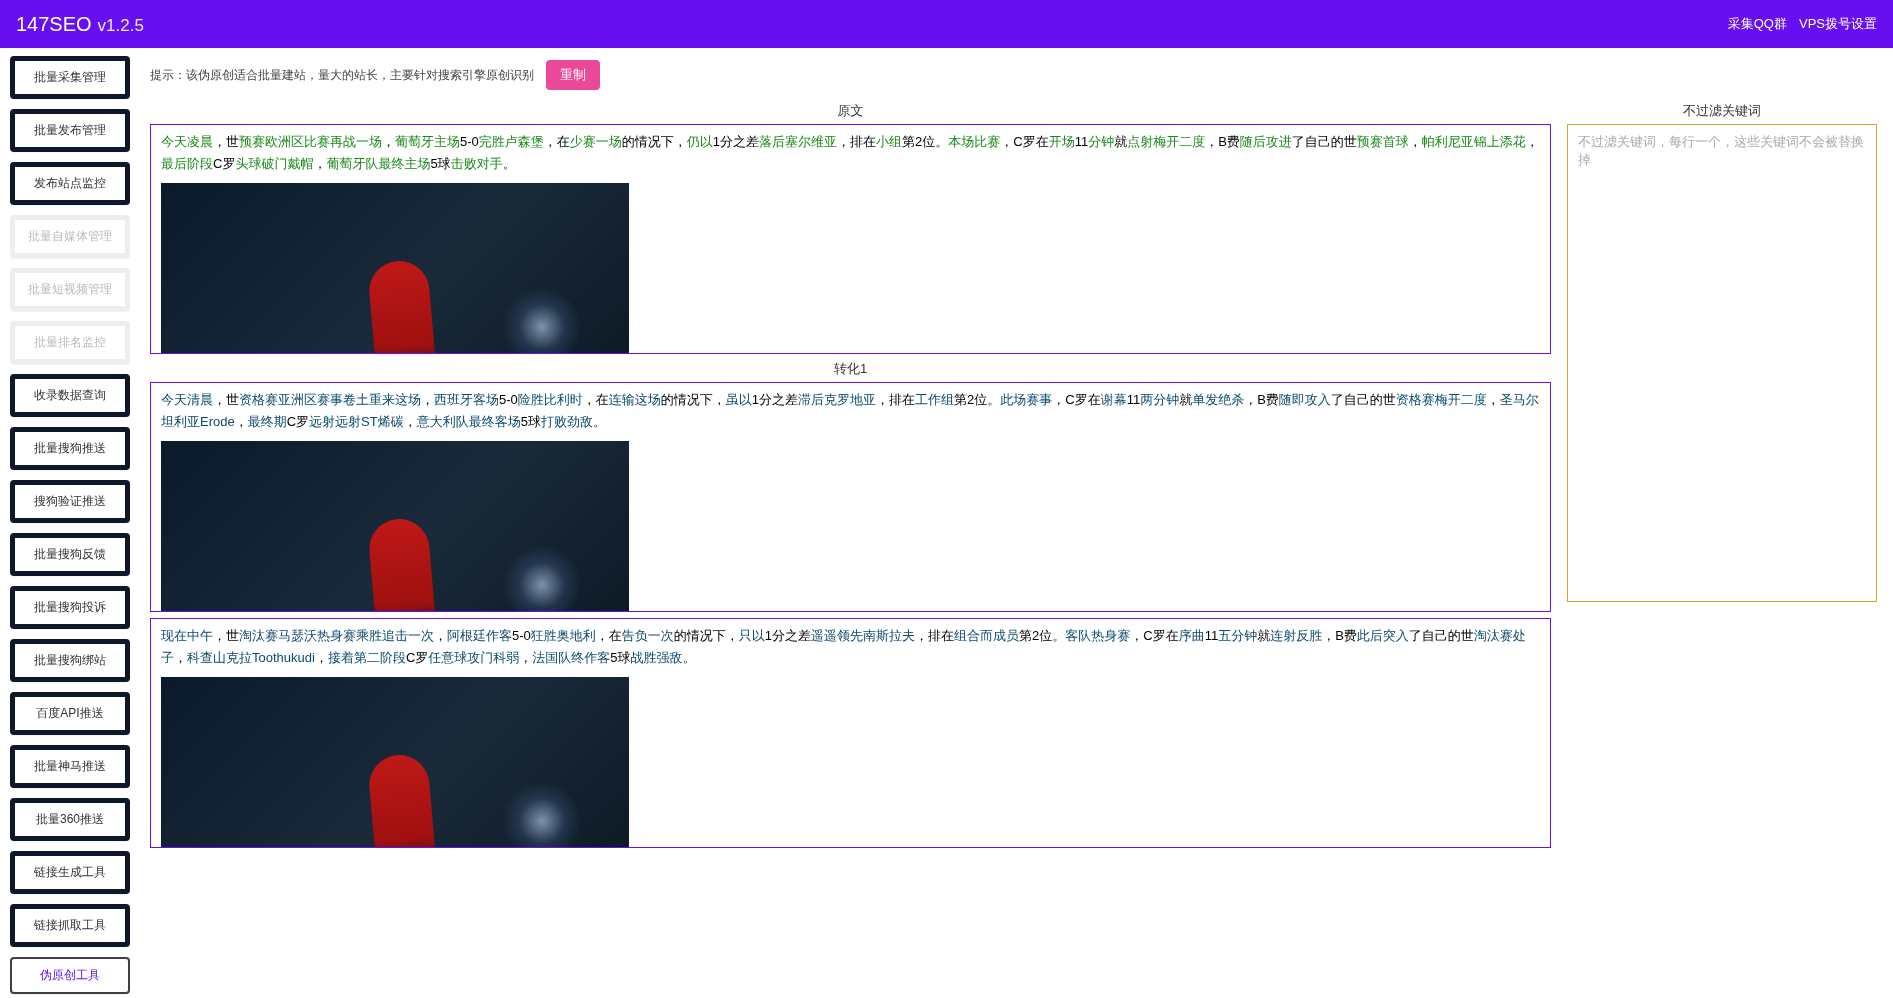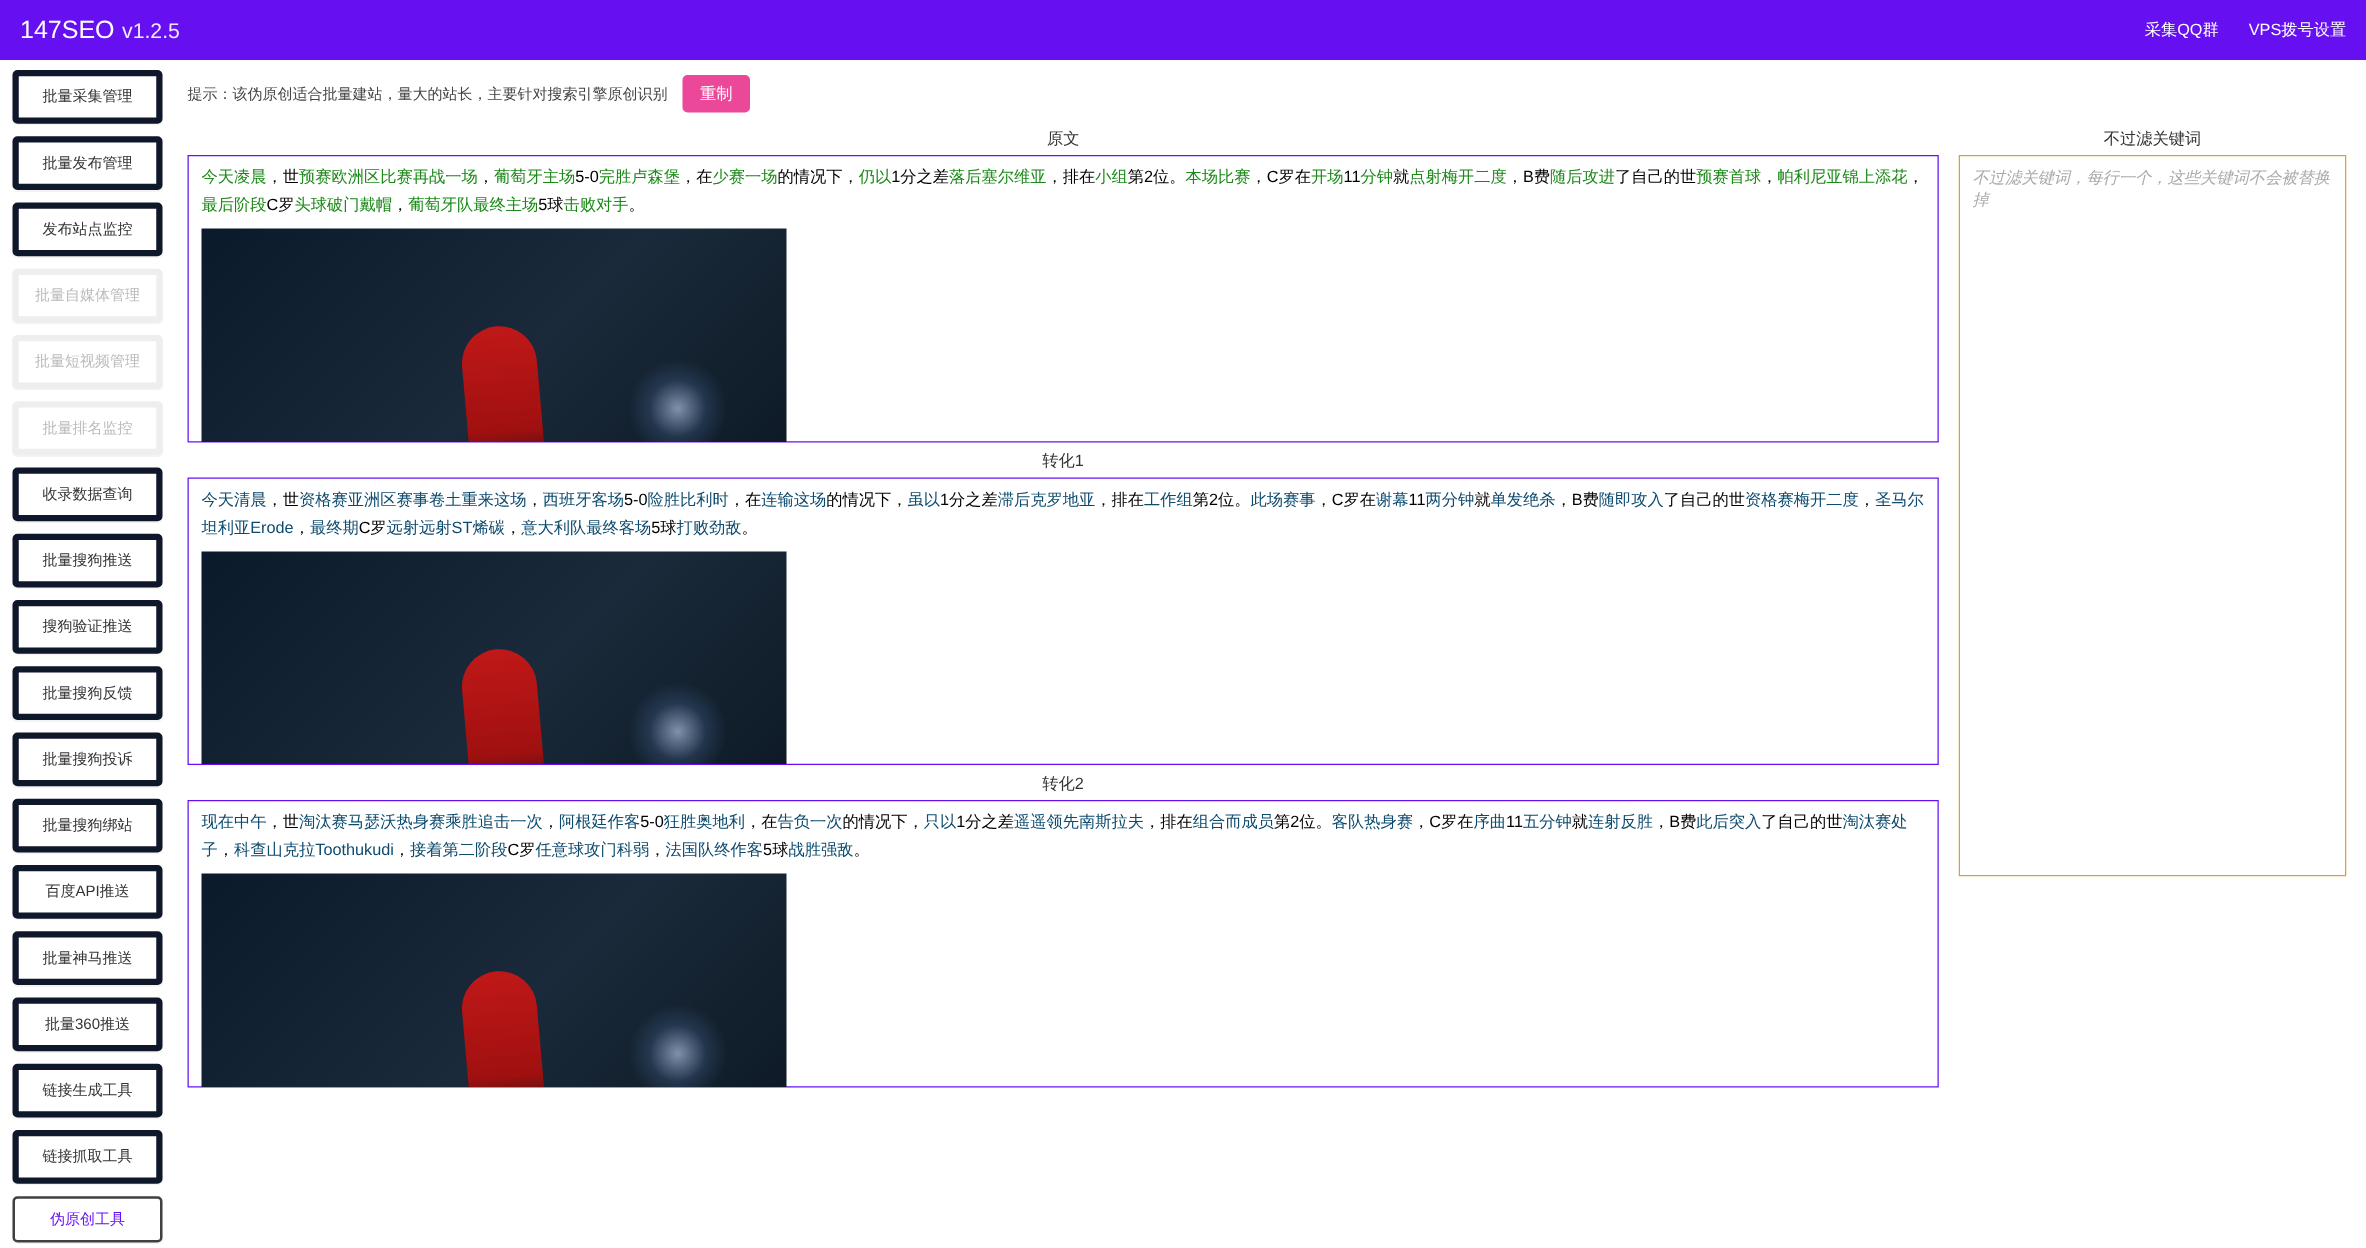--- a/index.html
+++ b/index.html
@@ -2,21 +2,21 @@
 <html><head>
   <meta charset="utf-8">
   <style>
     * { margin: 0; padding: 0; box-sizing: border-box; }
     body { font-family: "Microsoft YaHei", Arial, sans-serif; font-size: 13px; color: #333; background: #fff; }
     
     .header { background: #6610f2; color: #fff; height: 48px; display: flex; align-items: center; padding: 0 16px; justify-content: space-between; text-align: center; }
     .header-left { display: flex; align-items: baseline; gap: 6px; }
     .header-title { font-size: 20px; font-weight: 500; }
     .header-version { font-size: 17px; opacity: 0.9; }
-    .header-right { display: flex; gap: 24px; }
+    .header-right { display: flex; gap: 12px; }
     .header-link { color: #fff; font-size: 13px; cursor: pointer; }
     
     .layout { display: flex; width: 100%; }
     
     .sidebar { width: 140px; padding: 8px 10px; flex-shrink: 0; }
     .sidebar-item { display: block; width: 100%; background: #fff; border: 5px solid #0f172a; border-radius: 4px; padding: 8px 6px; margin-bottom: 10px; font-size: 12px; text-align: center; cursor: pointer; color: #333; box-shadow: 0 1px 1px rgba(0,0,0,0.05); }
     .sidebar-item.disabled { color: #bbb; border-color: #eee; cursor: default; }
     .sidebar-item.active { border: 2px solid #404040; color: #6610f2; }
     
     .main { flex: 1; padding: 12px 16px 12px 10px; }
@@ -34,21 +34,21 @@
     .panel-content { height: 228px; overflow: auto; padding: 6px 10px; line-height: 1.7; font-size: 13px; }
     
     .txt-green { color: #1a8917; }
     .txt-red { color: #0c4a6e; }
     .txt-black { color: #000; }
     
     .img-placeholder { width: 468px; height: 260px; background: linear-gradient(135deg, #0a1a2a 0%, #1a2a3a 50%, #0a1520 100%); display: block; margin-top: 8px; position: relative; overflow: hidden; }
     .img-placeholder::before { content: ""; position: absolute; left: 45%; top: 30%; width: 60px; height: 120px; background: linear-gradient(180deg, #c01818 0%, #a01010 70%, #2a1010 100%); border-radius: 30px 30px 10px 10px; transform: rotate(-5deg); }
     .img-placeholder::after { content: ""; position: absolute; right: 10%; top: 40%; width: 80px; height: 80px; background: radial-gradient(circle, rgba(200,220,255,0.6) 0%, rgba(100,140,200,0.2) 40%, transparent 70%); border-radius: 50%; }
     
-    .filter-box { border: 1px solid #e0a030; height: 577px; overflow: auto; font-style: italic; }
+    .filter-box { border: 1px solid #e0a030; height: 478px; overflow: auto; }
     .filter-placeholder { color: #aaa; padding: 8px 10px; font-size: 13px; }
     
     .scrollbar-area { position: relative; }
   </style>
 </head>
 <body>
 
 <div class="header">
   <div class="header-left">
     <span class="header-title">147SEO</span>
@@ -97,21 +97,20 @@
               <div class="img-placeholder"></div>
             </div>
           </div>
           <div class="panel-title">转化1</div>
           <div class="panel-box">
             <div class="panel-content scrollbar-area">
               <div><span class="txt-red">今天清晨</span><span class="txt-black">，世</span><span class="txt-red">资格赛亚洲区赛事卷土重来这场</span><span class="txt-black">，</span><span class="txt-red">西班牙客场</span><span class="txt-black">5-0</span><span class="txt-red">险胜比利时</span><span class="txt-black">，在</span><span class="txt-red">连输这场</span><span class="txt-black">的情况下，</span><span class="txt-red">虽以</span><span class="txt-black">1分之差</span><span class="txt-red">滞后克罗地亚</span><span class="txt-black">，排在</span><span class="txt-red">工作组</span><span class="txt-black">第2位。</span><span class="txt-red">此场赛事</span><span class="txt-black">，C罗在</span><span class="txt-red">谢幕</span><span class="txt-black">11</span><span class="txt-red">两分钟</span><span class="txt-black">就</span><span class="txt-red">单发绝杀</span><span class="txt-black">，B费</span><span class="txt-red">随即攻入</span><span class="txt-black">了自己的世</span><span class="txt-red">资格赛梅开二度</span><span class="txt-black">，</span><span class="txt-red">圣马尔坦利亚Erode</span><span class="txt-black">，</span><span class="txt-red">最终期</span><span class="txt-black">C罗</span><span class="txt-red">远射远射ST烯碳</span><span class="txt-black">，</span><span class="txt-red">意大利队最终客场</span><span class="txt-black">5球</span><span class="txt-red">打败劲敌</span><span class="txt-black">。</span></div>
               <div class="img-placeholder"></div>
             </div>
           </div>
-          <div class="panel-title">转化2</div>
           <div class="panel-box">
             <div class="panel-content scrollbar-area">
               <div><span class="txt-red">现在中午</span><span class="txt-black">，世</span><span class="txt-red">淘汰赛马瑟沃热身赛乘胜追击一次</span><span class="txt-black">，</span><span class="txt-red">阿根廷作客</span><span class="txt-black">5-0</span><span class="txt-red">狂胜奥地利</span><span class="txt-black">，在</span><span class="txt-red">告负一次</span><span class="txt-black">的情况下，</span><span class="txt-red">只以</span><span class="txt-black">1分之差</span><span class="txt-red">遥遥领先南斯拉夫</span><span class="txt-black">，排在</span><span class="txt-red">组合而成员</span><span class="txt-black">第2位。</span><span class="txt-red">客队热身赛</span><span class="txt-black">，C罗在</span><span class="txt-red">序曲</span><span class="txt-black">11</span><span class="txt-red">五分钟</span><span class="txt-black">就</span><span class="txt-red">连射反胜</span><span class="txt-black">，B费</span><span class="txt-red">此后突入</span><span class="txt-black">了自己的世</span><span class="txt-red">淘汰赛处子</span><span class="txt-black">，</span><span class="txt-red">科查山克拉Toothukudi</span><span class="txt-black">，</span><span class="txt-red">接着第二阶段</span><span class="txt-black">C罗</span><span class="txt-red">任意球攻门科弱</span><span class="txt-black">，</span><span class="txt-red">法国队终作客</span><span class="txt-black">5球</span><span class="txt-red">战胜强敌</span><span class="txt-black">。</span></div>
               <div class="img-placeholder"></div>
             </div>
           </div>
         </div>
       <div class="filter-col">
         <div class="panel-title">不过滤关键词</div>
         <div class="filter-box">

